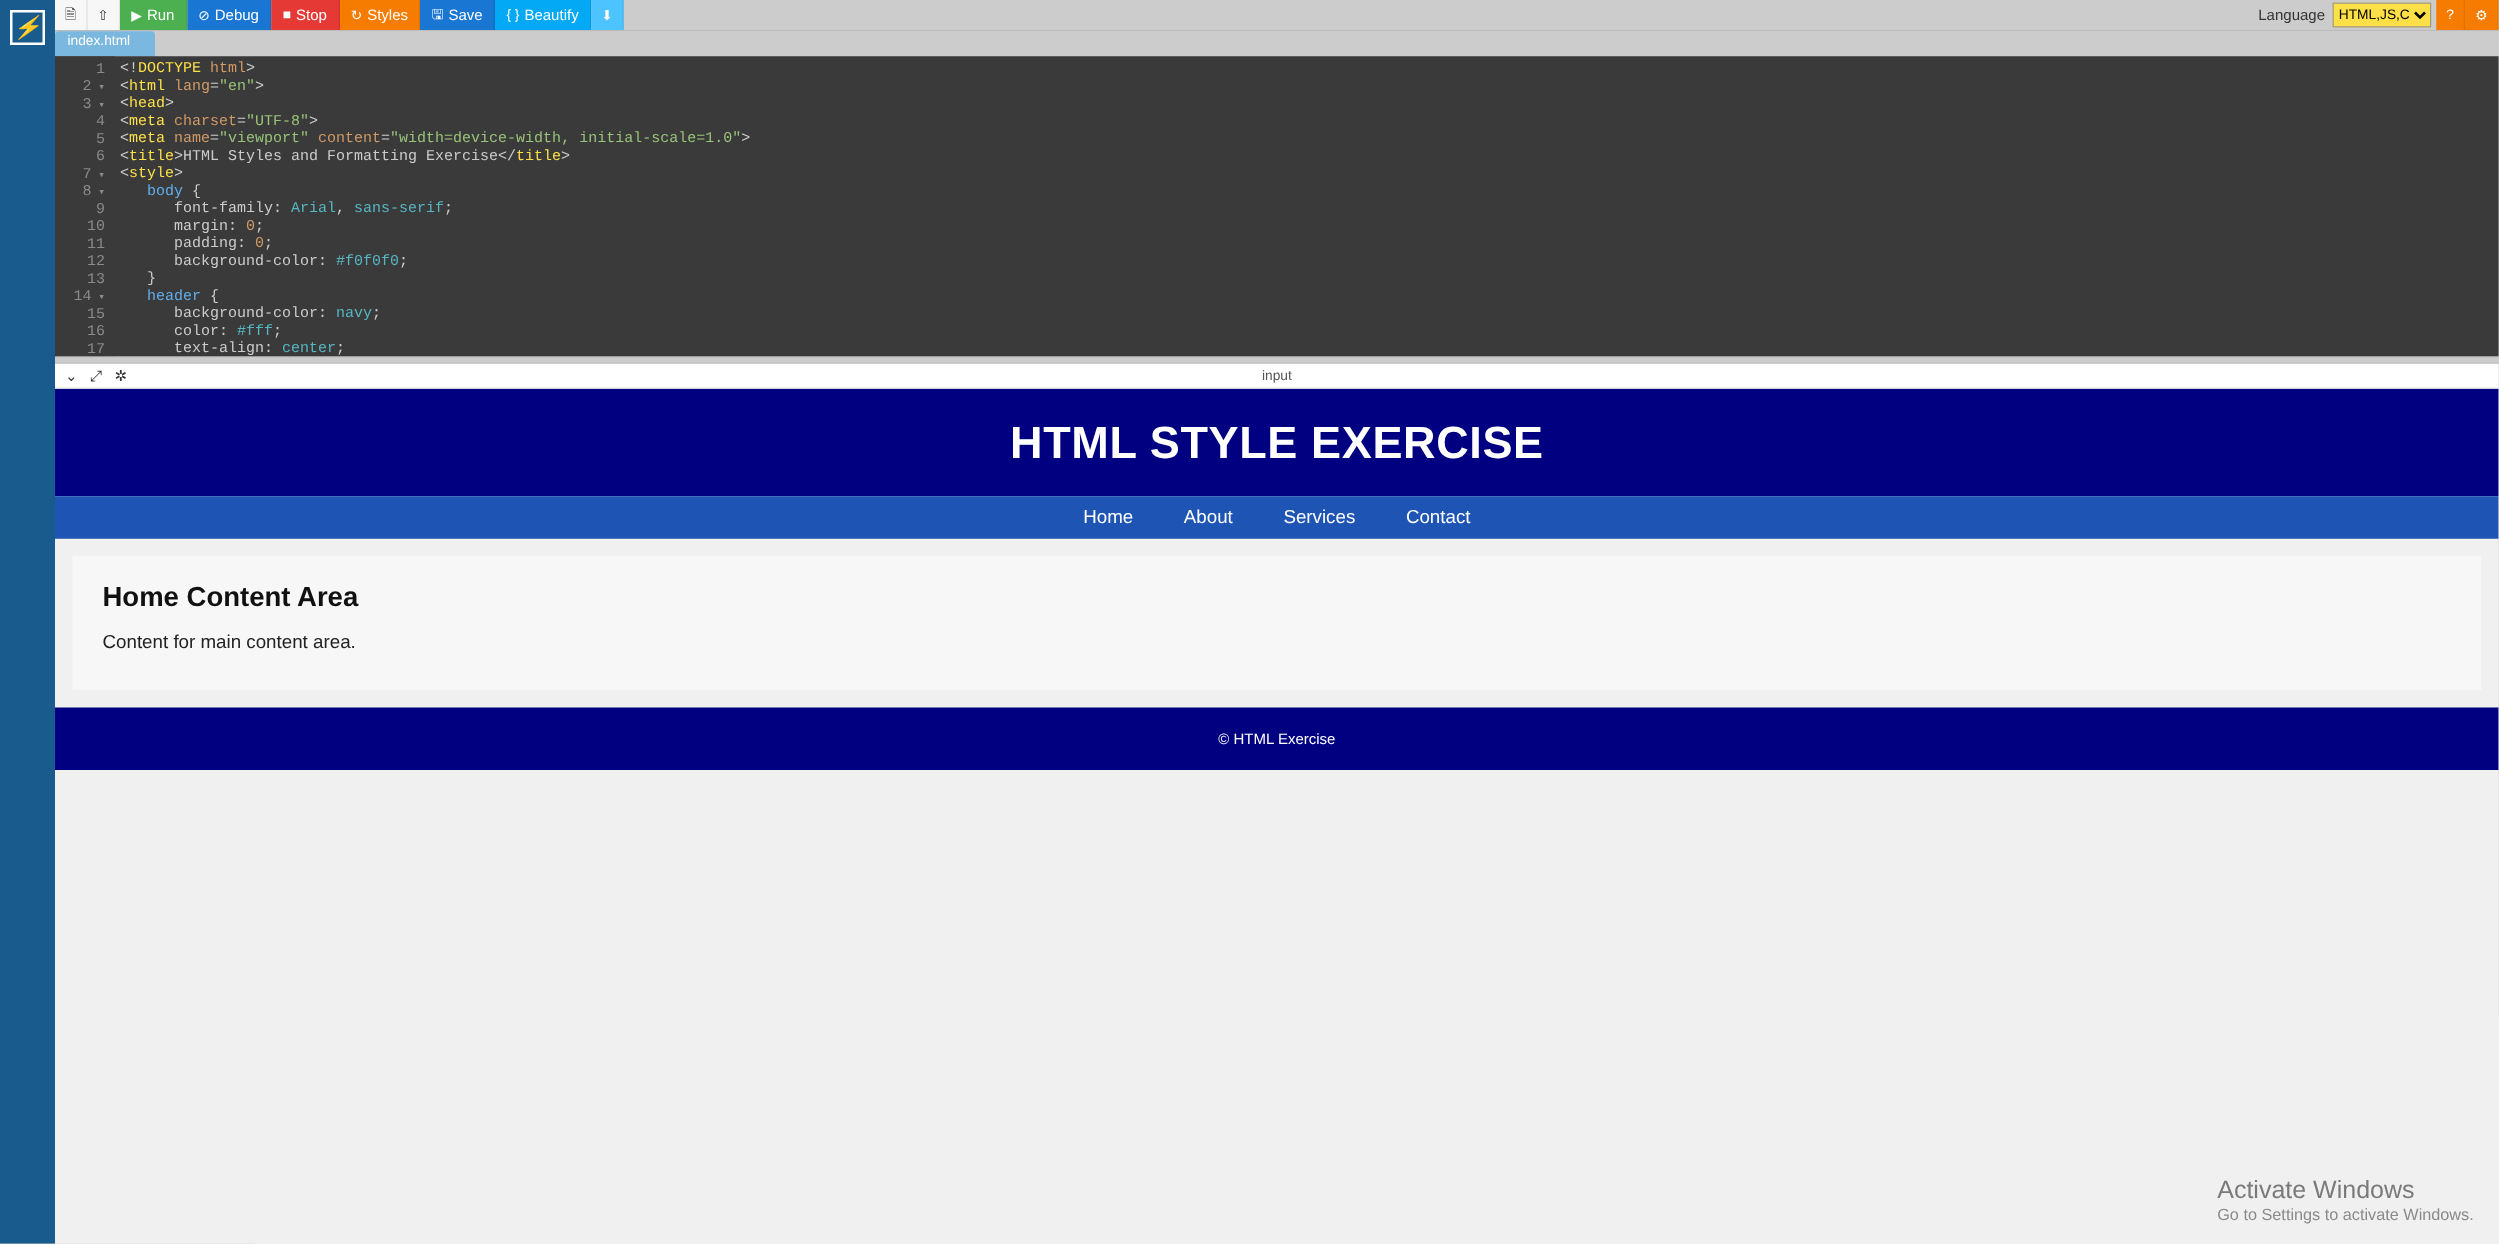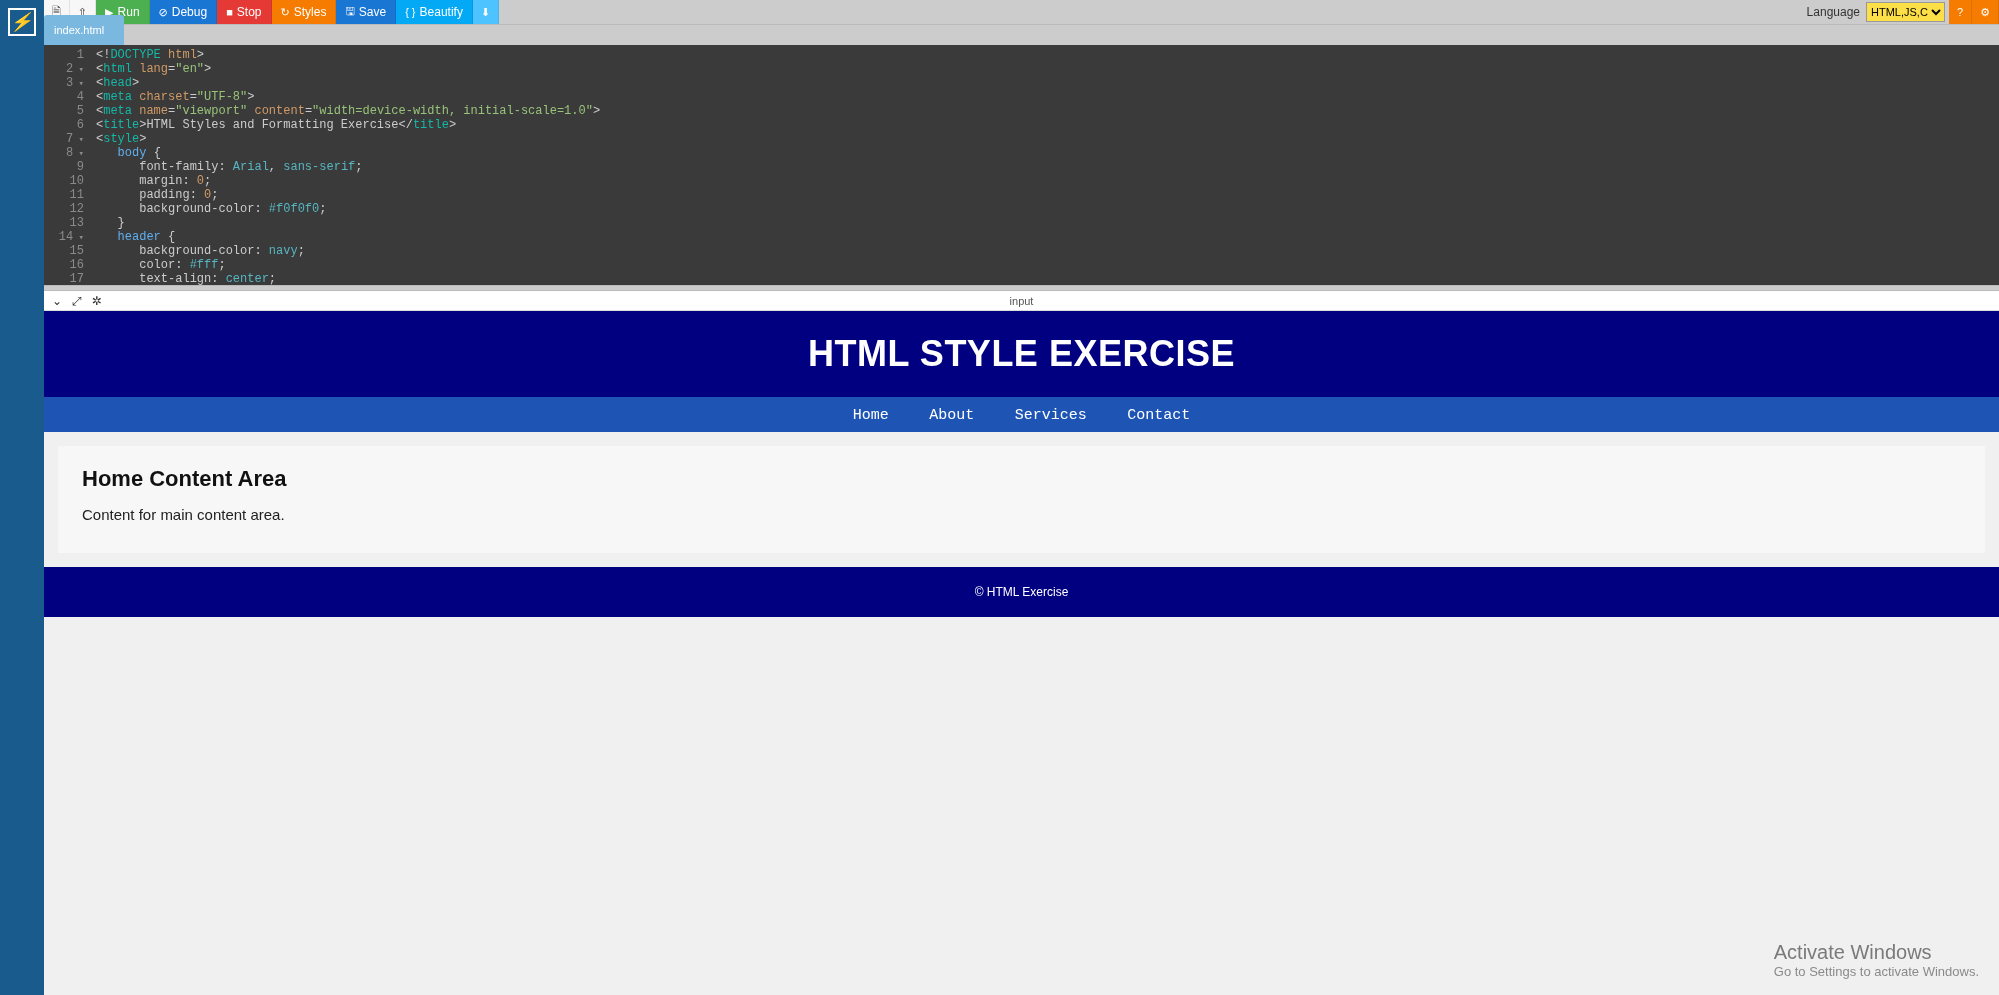--- a/index.html
+++ b/index.html
@@ -63,22 +63,22 @@
   display: flex;
   align-items: flex-end;
   font-size: 11px;
 }
 .tab {
   background: #7bb8e0;
   color: #fff;
   padding: 2px 20px 2px 10px;
   border-top-left-radius: 3px;
   border-top-right-radius: 3px;
-  height: 30px;
-  display:flex; align-items:center;
+  height: 20px;
+  display:flex; 
 }
 
 
 .editor-wrap {
   height: 240px;
   background: #3a3a3a;
   display: flex;
   font-family: Consolas, 'Courier New', monospace;
   font-size: 12px;
   line-height: 14px;
@@ -96,21 +96,21 @@
 .gutter .ln { height: 14px; }
 .gutter .fold::after { content: " \25BE"; color:#8a8a8a; font-size:9px;}
 .code {
   flex: 1;
   color: #ccc;
   padding: 3px 0 0 4px;
   white-space: pre;
   overflow: auto;
 }
 .code .row { height: 14px; }
-.tk-tag { color: #14b8a6; font-family: Liberation Mono, monospace; }
+.tk-tag { color: #fde047; font-family: Liberation Mono, monospace; }
 .tk-attr { color: #d19a66; }
 .tk-str { color: #98c379; }
 .tk-punct { color: #ccc; }
 .tk-sel { color: #61afef; }
 .tk-prop { color: #ccc; }
 .tk-val { color: #56b6c2; }
 .tk-num { color: #d19a66; }
 
 
 .splitter {
@@ -157,21 +157,21 @@
   padding: 22px;
 }
 .pv-header h1 { font-size: 36px; font-weight: bold; letter-spacing: 0.5px;}
 .pv-nav {
   background: #1e55b5;
   text-align: center;
   padding: 8px 0;
 }
 .pv-nav a {
   color: #fff; text-decoration: none;
-  margin: 0 18px; font-size: 15px; font-family: Liberation Mono, monospace;
+  margin: 0 18px; font-size: 15px;
 }
 .pv-main {
   background: #f7f7f7;
   margin: 14px;
   padding: 20px 24px 30px 24px;
 }
 .pv-main h2 { font-size: 22px; margin-bottom: 14px; color:#111; }
 .pv-main p { font-size: 15px; color:#222; }
 .pv-footer {
   background: navy;

